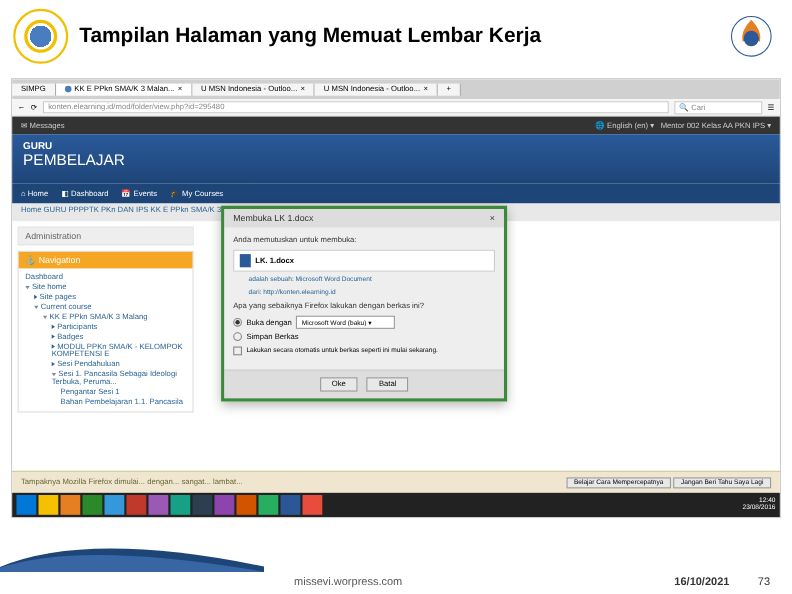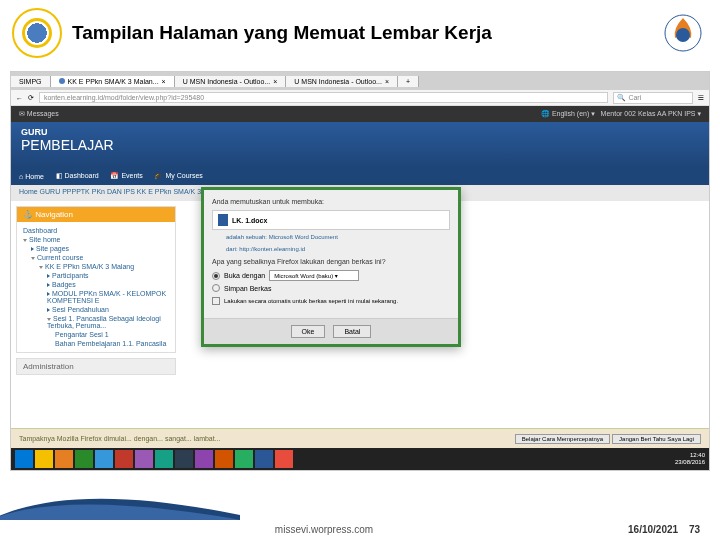--- a/index.html
+++ b/index.html
@@ -59,21 +59,21 @@
 .bottom-bar{position:absolute;bottom:22px;left:0;right:0;height:20px;background:#f0e6d0;border-top:1px solid #cc9;display:flex;align-items:center;justify-content:space-between;padding:0 8px;font-size:7px}
 .bottom-bar .msg{color:#663}
 .bottom-btn{background:#e8e8e8;border:1px solid #999;padding:1px 6px;font-size:6px}
 .taskbar{position:absolute;bottom:0;left:0;right:0;height:22px;background:#222;display:flex;align-items:center;padding:0 4px;justify-content:space-between}
 .task-icons{display:flex;gap:2px}
 .task-icon{width:18px;height:18px}
 .task-right{color:#fff;font-size:6px;text-align:right;line-height:1.2}
 .footer{position:absolute;bottom:5px;left:0;right:0;display:flex;justify-content:space-between;align-items:flex-end;padding:0 20px;font-size:10px;color:#333;z-index:5}
 .footer-credit{text-align:center;flex:1;font-size:10px;color:#555}
 .footer-date{font-weight:bold}
-.footer-page{font-weight:bold;margin-left:8px}
+.footer-page{font-weight:normal;margin-left:23px}
 .swoosh{position:absolute;bottom:20px;left:-10px;width:250px;height:50px;z-index:3}
 .globe{width:6px;height:6px;border-radius:50%;background:#4a7cc0;display:inline-block}
 .nav-home::before{content:'⌂';margin-right:2px}
 </style>
 </head>
 <body>
 
 <div class="slide-header">
   <div class="logo-left"></div>
   <div class="slide-title">Tampilan Halaman yang Memuat Lembar Kerja</div>
@@ -124,44 +124,48 @@
   <div class="nav-bar">
     <span class="nav-item nav-home">Home</span>
     <span class="nav-item">◧ <span>Dashboard</span></span>
     <span class="nav-item">📅 <span>Events</span></span>
     <span class="nav-item">🎓 <span>My Courses</span></span>
   </div>
   <div class="breadcrumb">Home   GURU   PPPPTK PKn DAN IPS   KK E PPkn SMA/K 3 Malang                                                                                                          Kerja (LK) Sesi 1</div>
 
   <div class="content-area">
     <div class="side-col">
+      <div class="side-panel">
+        <div class="side-head" style="background:#eee;color:#666">Administration</div>
+      </div>
       <div class="side-panel">
         <div class="side-head">⚓ <span>Navigation</span></div>
         <div class="side-body">
           <div class="link">Dashboard</div>
           <div><span class="tridown"></span><span class="link">Site home</span></div>
           <div class="indent1"><span class="tri"></span><span class="link">Site pages</span></div>
           <div class="indent1"><span class="tridown"></span><span class="link">Current course</span></div>
           <div class="indent2"><span class="tridown"></span><span class="link">KK E PPkn SMA/K 3 Malang</span></div>
           <div class="indent3"><span class="tri"></span><span class="link">Participants</span></div>
           <div class="indent3"><span class="tri"></span><span class="link">Badges</span></div>
           <div class="indent3"><span class="tri"></span><span class="link">MODUL PPKn SMA/K - KELOMPOK KOMPETENSI E</span></div>
           <div class="indent3"><span class="tri"></span><span class="link">Sesi Pendahuluan</span></div>
           <div class="indent3"><span class="tridown"></span><span class="link">Sesi 1. Pancasila Sebagai Ideologi Terbuka, Peruma...</span></div>
           <div class="indent3" style="padding-left:32px"><span class="link">Pengantar Sesi 1</span></div>
           <div class="indent3" style="padding-left:32px"><span class="link">Bahan Pembelajaran 1.1. Pancasila</span></div>
         </div>
       </div>
-      <div class="side-panel">
-        <div class="side-head" style="background:#eee;color:#666">Administration</div>
-      </div>
     </div>
   </div>
 
   <div class="dialog">
+    <div class="dlg-title">
+        <span>Membuka LK 1.docx</span>
+        <span>×</span>
+      </div>
     <div class="dlg-body">
       <p>Anda memutuskan untuk membuka:</p>
       <div class="dlg-file">
           <div class="doc-icon"></div>
           <b>LK. 1.docx</b>
         </div>
       <div class="dlg-sub">adalah sebuah: Microsoft Word Document</div>
       <div class="dlg-sub">dari: http://konten.elearning.id</div>
       <p>Apa yang sebaiknya Firefox lakukan dengan berkas ini?</p>
       <div class="radio-row">

